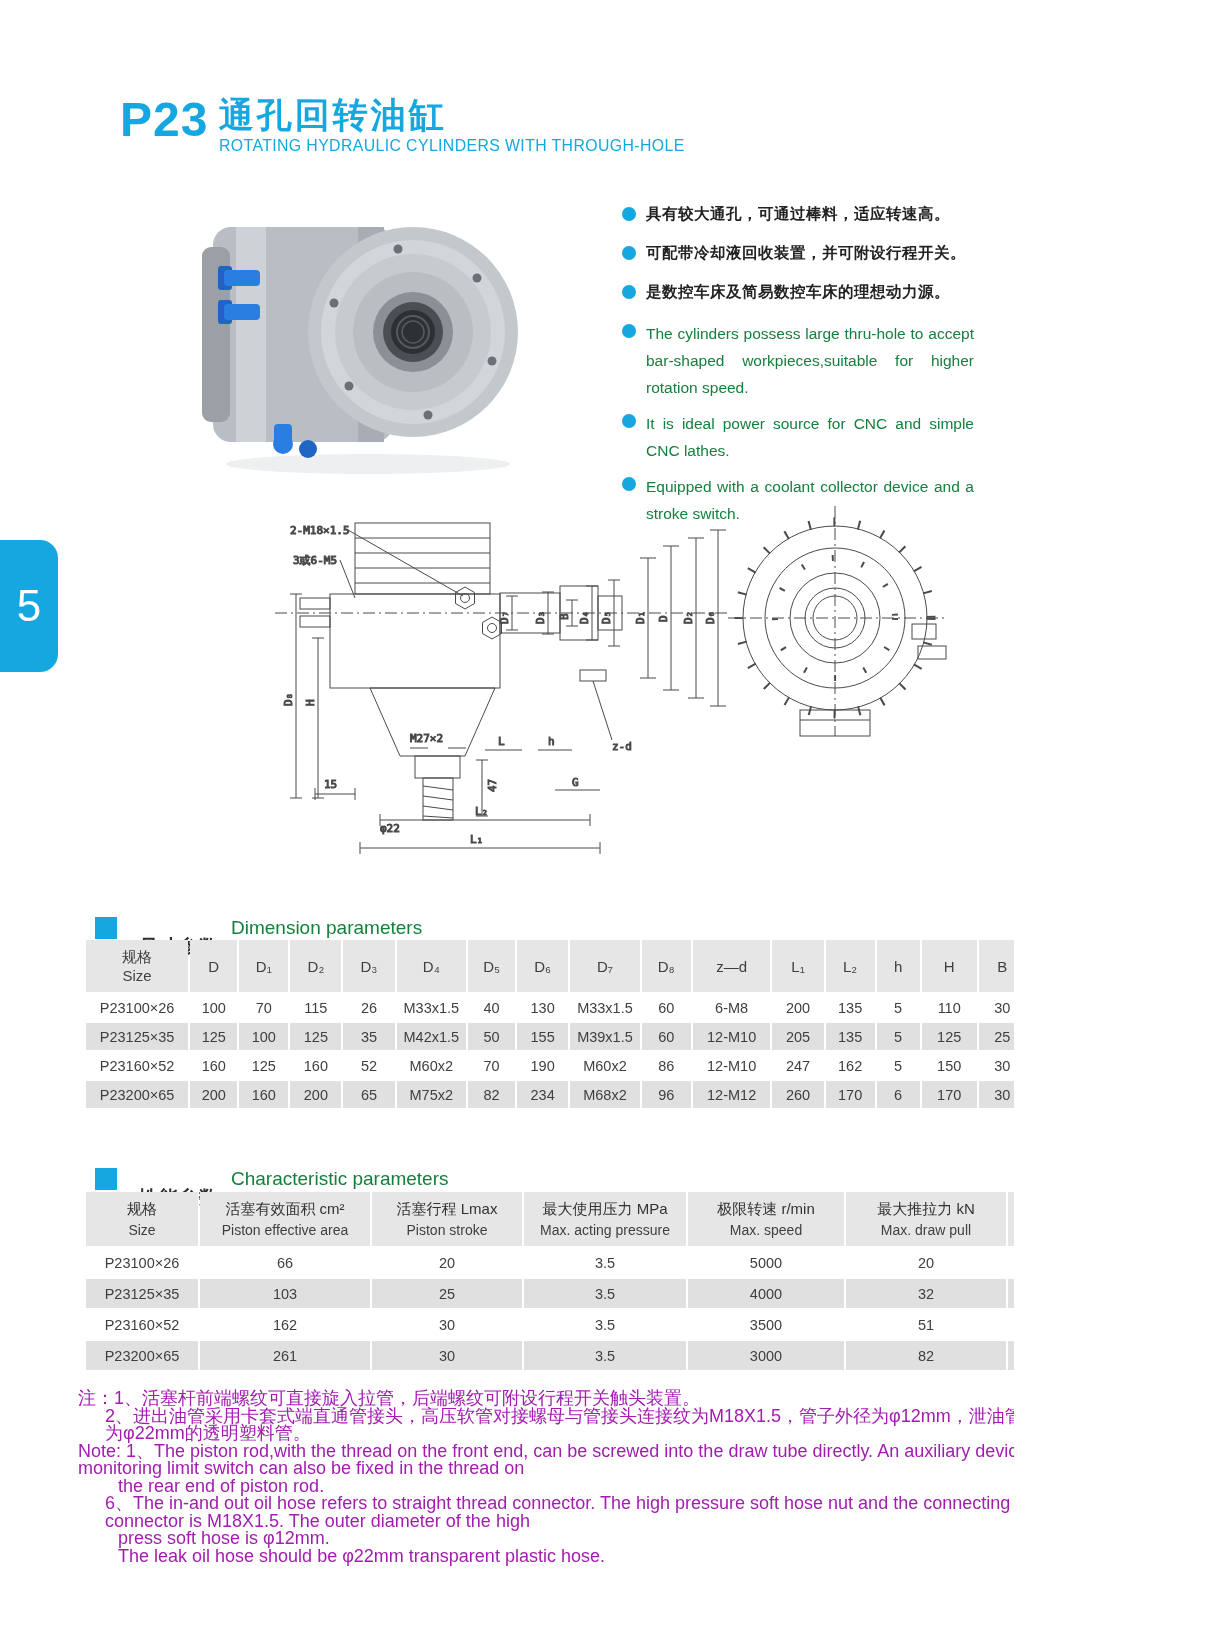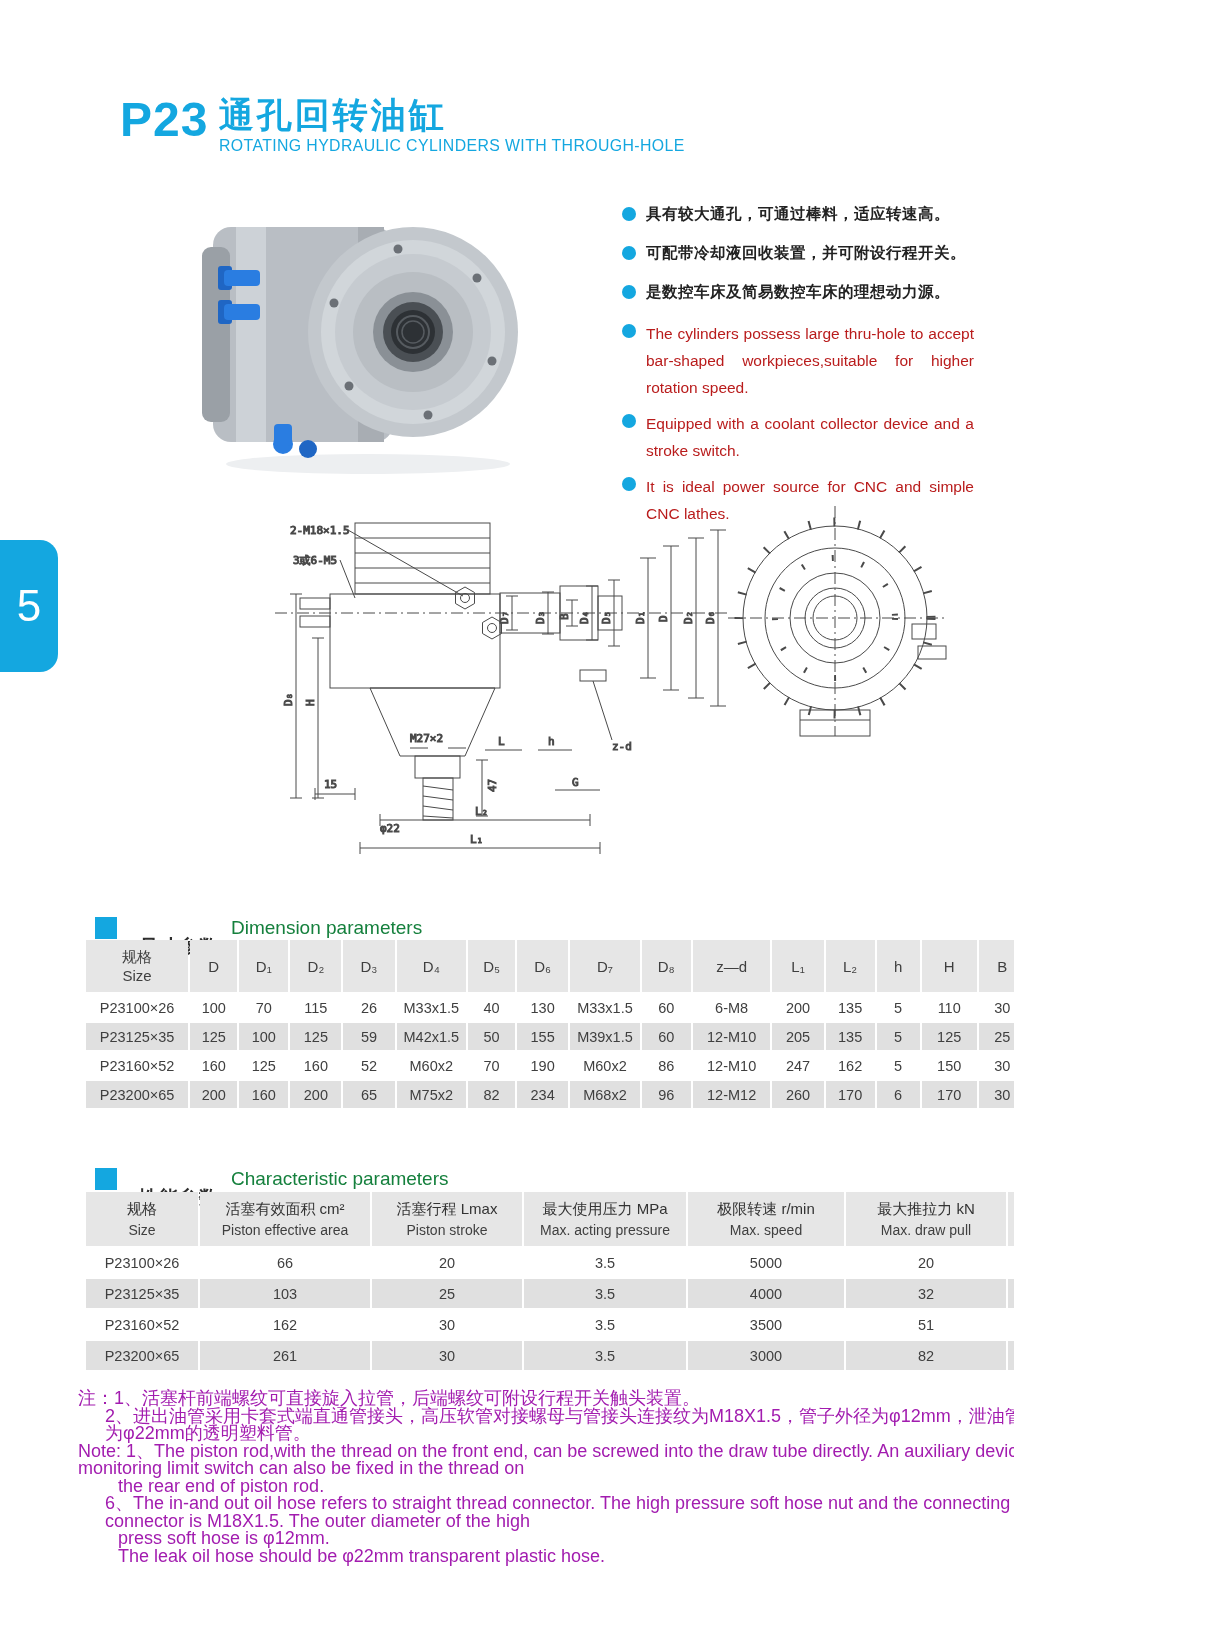--- a/index.html
+++ b/index.html
@@ -18,21 +18,21 @@
   .tab5 { position:absolute; left:0; top:540px; width:58px; height:132px; background:#14a7e0;
           border-radius:0 18px 18px 0; color:#fff; font-size:44px; display:flex; align-items:center; justify-content:center; }
 
   
   .features { position:absolute; left:622px; top:203px; width:352px; }
   .feat { display:flex; align-items:flex-start; }
   .feat.cn { margin-bottom:17px; }
   .feat.en { margin-bottom:9px; }
   .feat .dot { flex:0 0 14px; width:14px; height:14px; border-radius:50%; background:#14a7e0; margin-top:4px; margin-right:10px; }
   .feat.cn .ftext { font-size:15.5px; font-weight:bold; color:#222; line-height:22px; letter-spacing:.5px; }
-  .feat.en .ftext { font-size:15.5px; color:#b91c1c; line-height:27px; text-align:justify; }
+  .feat.en .ftext { font-size:15.5px; color:#15803d; line-height:27px; text-align:justify; }
 
   
   .photo { position:absolute; left:188px; top:192px; width:340px; height:285px; }
 
   
   .drawing { position:absolute; left:260px; top:498px; width:695px; height:370px; }
   .drawing text { font-family:"DejaVu Sans Mono","Liberation Mono",monospace; font-size:11px; fill:#3d3d3d; }
 
   
   .sec { position:absolute; left:95px; display:flex; align-items:center; }
@@ -131,25 +131,25 @@
           <span class="ftext">是数控车床及简易数控车床的理想动力源。</span>
         </div>
       </div>
     <div>
         <div class="feat en">
           <span class="dot"></span>
           <span class="ftext">The cylinders possess large thru-hole to accept bar-shaped workpieces,suitable for higher rotation speed.</span>
         </div>
         <div class="feat en">
           <span class="dot"></span>
-          <span class="ftext">Equipped with a coolant collector device and a stroke switch.</span>
+          <span class="ftext">It is ideal power source for CNC and simple CNC lathes.</span>
         </div>
         <div class="feat en">
           <span class="dot"></span>
-          <span class="ftext">It is ideal power source for CNC and simple CNC lathes.</span>
+          <span class="ftext">Equipped with a coolant collector device and a stroke switch.</span>
         </div>
       </div>
   </div>
 
   <div class="drawing">
     <svg width="695" height="370" viewBox="0 0 695 370" fill="none" stroke="#4a4a4a" stroke-width="1">
 
       <line x1="15" y1="115" x2="470" y2="115" stroke-dasharray="12 4 2 4"></line>
 
       <rect x="95" y="25" width="135" height="71"></rect>
@@ -355,21 +355,21 @@
           <td>110</td>
           <td>30</td>
           <td>27</td>
           <td>7</td>
         </tr>
         <tr>
           <td>P23125×35</td>
           <td>125</td>
           <td>100</td>
           <td>125</td>
-          <td>59</td>
+          <td>35</td>
           <td>M42x1.5</td>
           <td>50</td>
           <td>155</td>
           <td>M39x1.5</td>
           <td>60</td>
           <td>12-M10</td>
           <td>205</td>
           <td>135</td>
           <td>5</td>
           <td>125</td>

